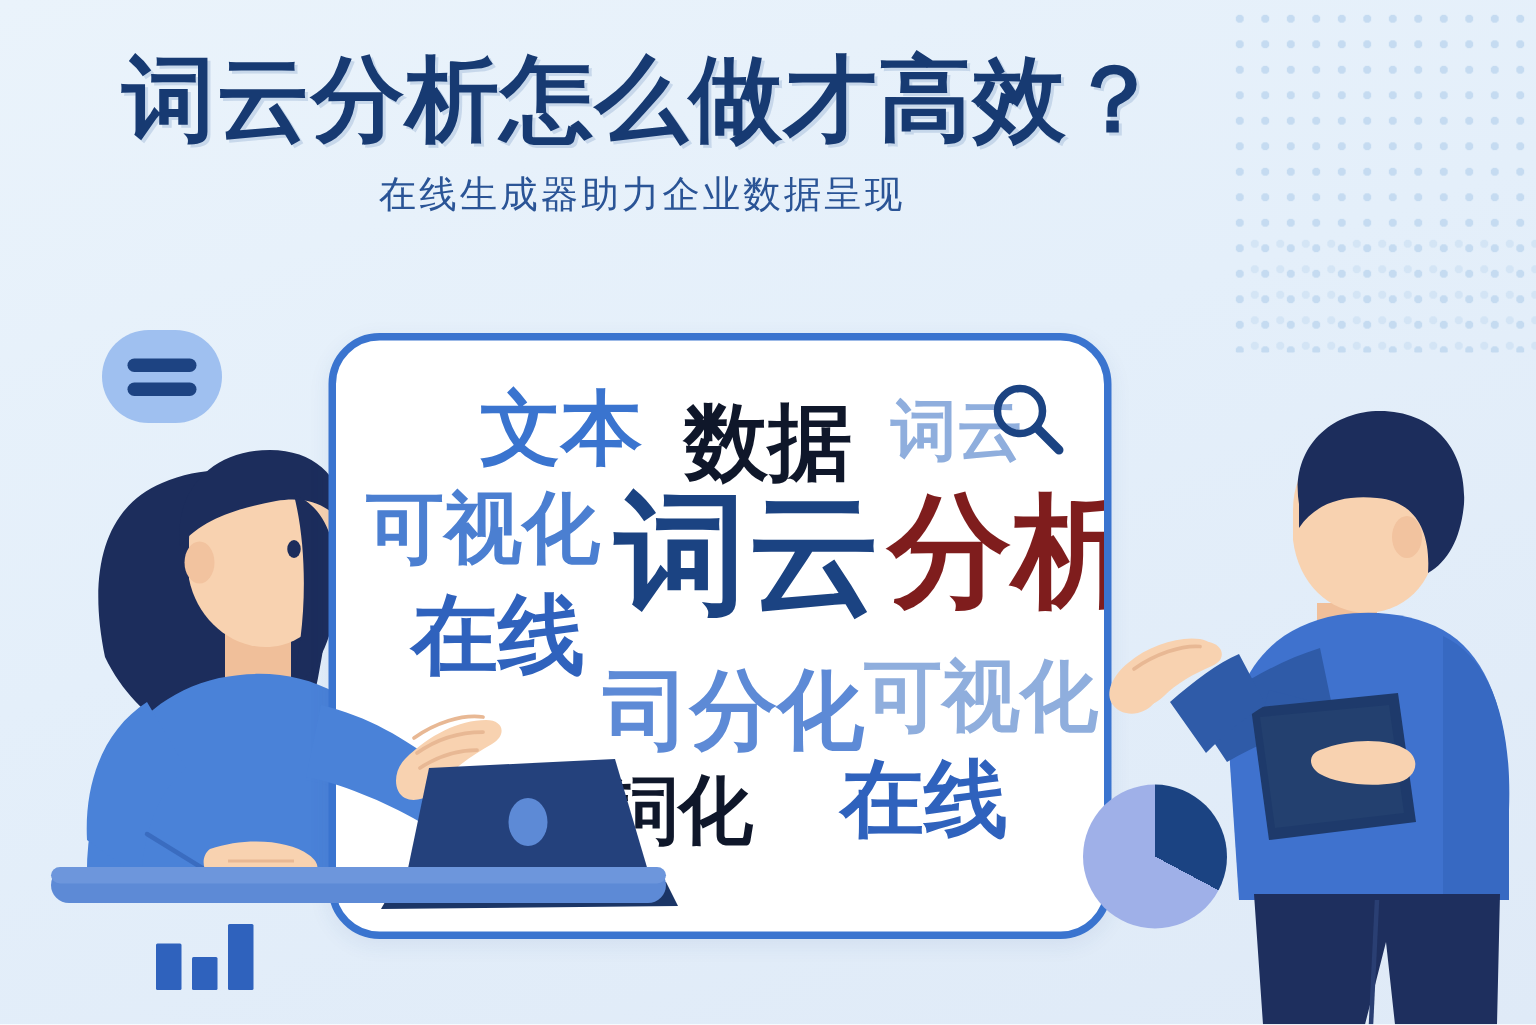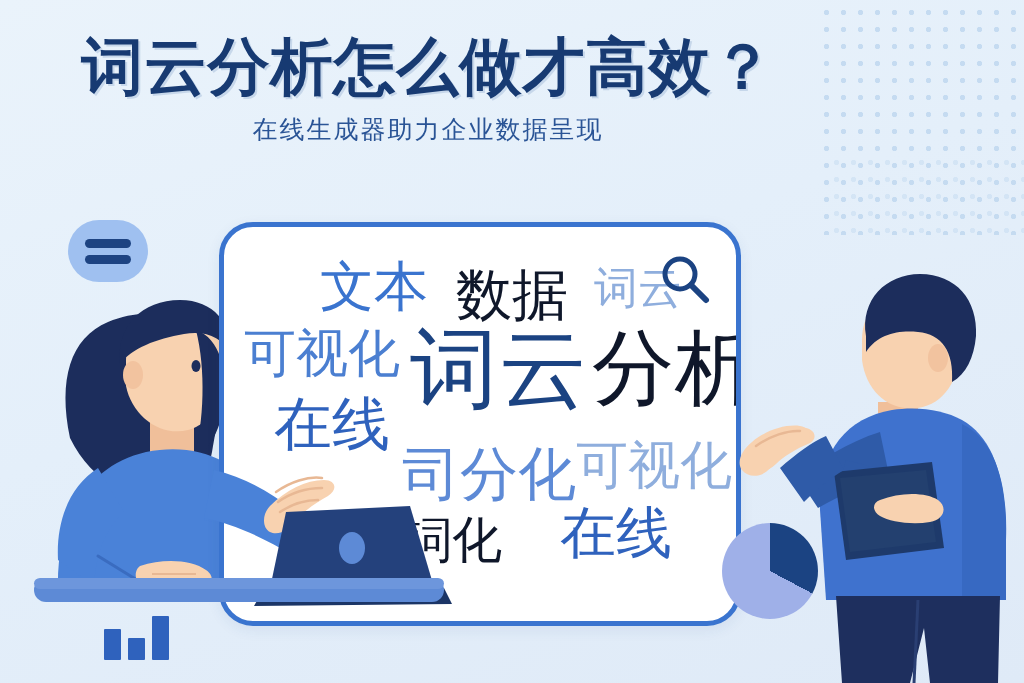--- a/index.html
+++ b/index.html
@@ -130,33 +130,33 @@
 
   .cloud {
     position: absolute;
     inset: 0;
     overflow: hidden;
     border-radius: 30px;
   }
   .w {
     position: absolute;
     white-space: nowrap;
-    font-weight: 400;
+    font-weight: 700;
     line-height: 1;
   }
   
   .w-wenben   { left: 96px;  top: 32px;  font-size: 54px; color: #3a74cf; }
   .w-shuju    { left: 232px; top: 40px;  font-size: 56px; color: #0f172a; }
   .w-ciyun-sm { left: 370px; top: 39px;  font-size: 44px; color: #8faedd; }
   
   .w-keshihua-l { left: 20px; top: 100px; font-size: 52px; color: #4b7fd1; }
   .w-zaixian-l  { left: 50px; top: 168px; font-size: 58px; color: #2f62bd; }
   
   .w-ciyun-big { left: 186px; top: 98px; font-size: 88px; color: #1b4382; letter-spacing: 1px; }
-  .w-fenxi-big { left: 368px; top: 100px; font-size: 82px; color: #0f172a; letter-spacing: 1px; }
+  .w-fenxi-big { left: 368px; top: 100px; font-size: 82px; color: #7f1d1d; letter-spacing: 1px; }
   
   .w-sifenhua { left: 178px; top: 218px; font-size: 58px; color: #5d8ad6; }
   .w-cihua    { left: 178px; top: 288px; font-size: 50px; color: #0f172a; }
   
   .w-keshihua-r { left: 352px; top: 212px; font-size: 52px; color: #8faedd; }
   .w-zaixian-r  { left: 336px; top: 278px; font-size: 56px; color: #2f62bd; }
 
   
   .pie {
     position: absolute;

